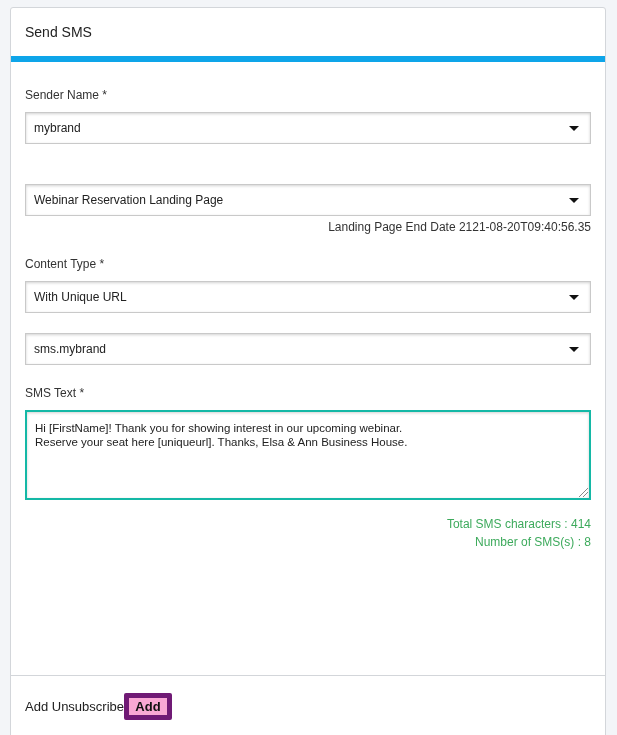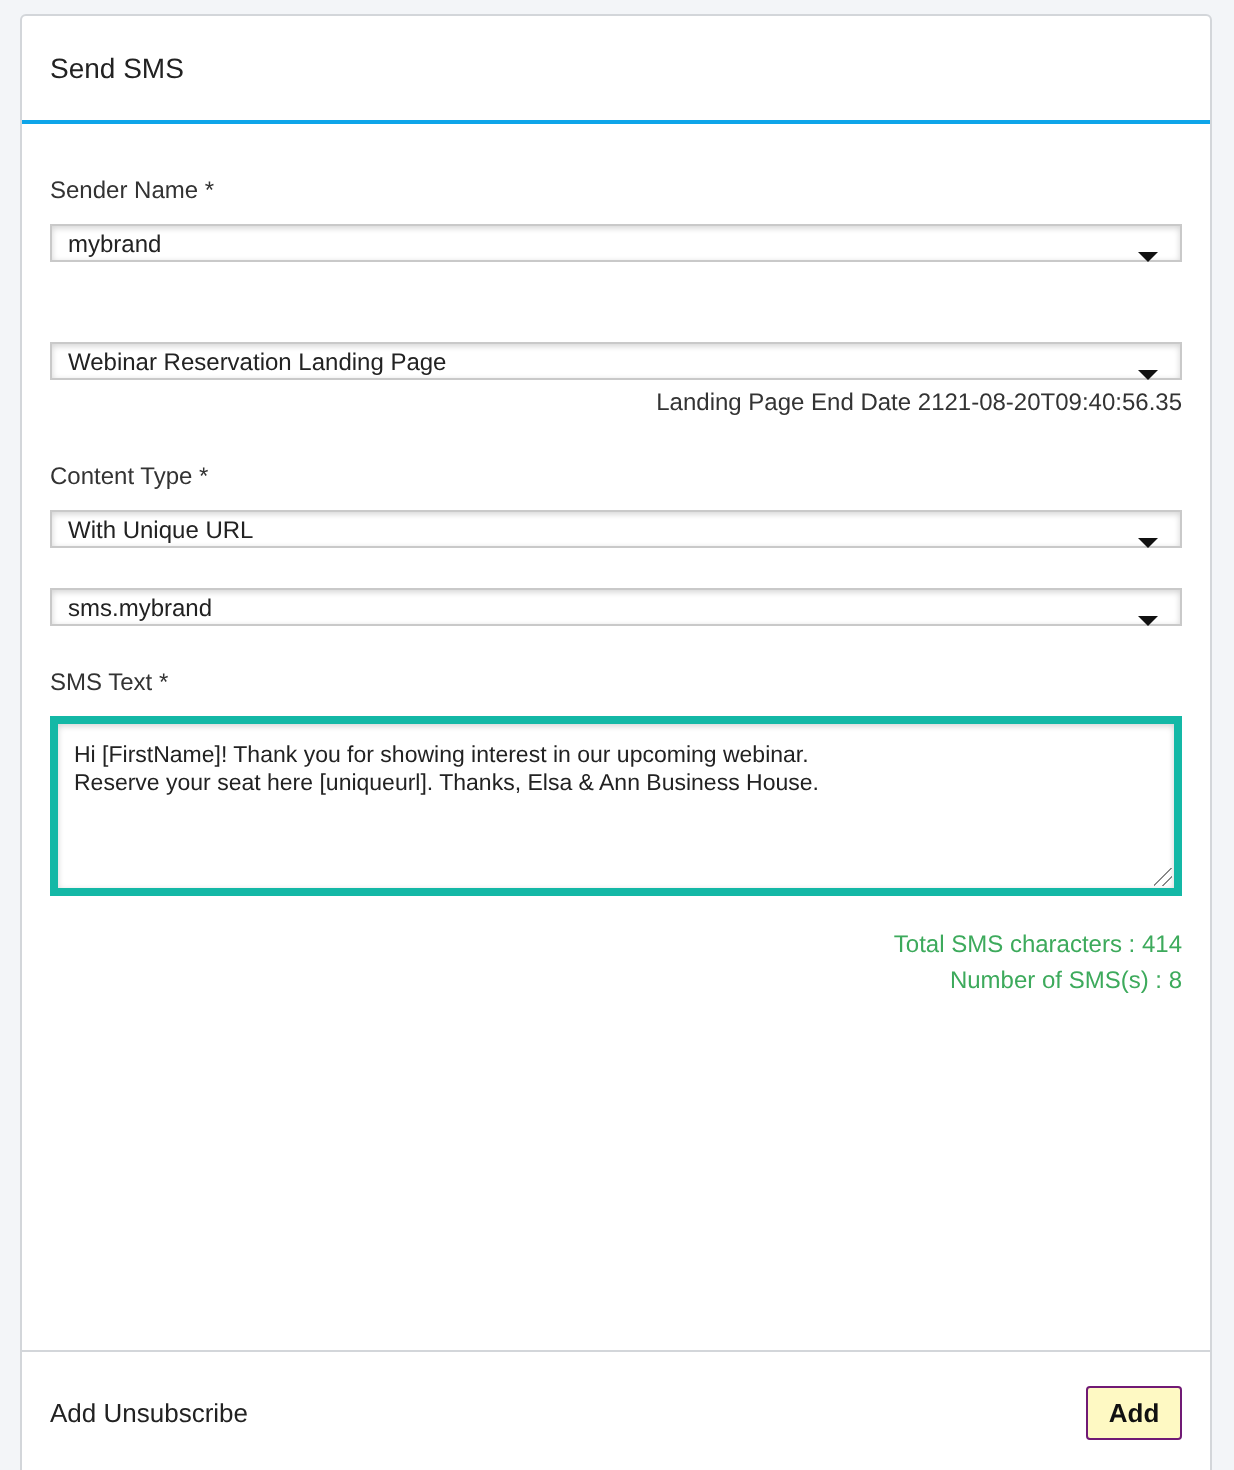--- a/index.html
+++ b/index.html
@@ -12,35 +12,35 @@
     .card {
       position: absolute;
       left: 10px; top: 7px;
       width: 596px; height: 740px;
       background: #ffffff;
       border: 1px solid #d3d6da;
       border-radius: 3px;
     }
     .card-header {
       height: 54px;
-      border-bottom: 2px solid #0ea5e9;
+      border-bottom: 6px solid #0ea5e9;
       padding: 0 14px;
       display: flex; align-items: center;
       font-size: 14px; color: #222;
     }
     .card-body { padding: 25px 14px 0 14px; }
     .field { margin-bottom: 0; }
     .field-label {
       font-size: 12px; color: #333;
       height: 16px; line-height: 16px;
       margin-bottom: 9px;
     }
     .select {
       position: relative;
-      width: 566px; height: 19px;
+      width: 566px; height: 32px;
       border: 1px solid #c9c9c9;
       box-shadow: inset 0 1px 3px rgba(0,0,0,0.18);
       background: #fff;
       display: flex; align-items: center;
       padding: 4px 8px;
       font-size: 12px; color: #222;
       cursor: pointer;
     }
     .caret {
       position: absolute; right: 11px; top: 13px;
@@ -51,21 +51,21 @@
     }
     .gap-a { height: 20px; }
     .hint {
       width: 566px; text-align: right;
       font-size: 12px; color: #333;
       margin-top: 3px; height: 16px; line-height: 16px;
     }
     .gap-b { height: 21px; }
     .textarea {
       width: 566px; height: 90px;
-      border: 4px solid #14b8a6;
+      border: 2px solid #14b8a6;
       box-shadow: inset 0 1px 3px rgba(0,0,0,0.18);
       padding: 9px 8px;
       font-size: 11.5px; line-height: 14px; color: #222;
       position: relative;
       white-space: pre-wrap;
     }
     .resize-grip {
       position: absolute; right: 1px; bottom: 1px;
       width: 9px; height: 9px;
       background: linear-gradient(135deg, transparent 0 45%, #888 45% 52%, transparent 52% 70%, #888 70% 77%, transparent 77%);
@@ -75,27 +75,27 @@
       font-size: 12px; color: #3daa5c;
       margin-top: 15px; line-height: 18px;
     }
     .divider {
       position: absolute; left: 0; right: 0; top: 667px;
       border-top: 1px solid #d3d6da;
     }
     .unsub-row {
       position: absolute; left: 14px; right: 14px; top: 684px;
       height: 28px;
-      display: flex; align-items: center; justify-content: space-between;
+      display: flex; align-items: center; justify-content: flex-start;
     }
     .unsub-label { font-size: 13px; color: #222; }
     .btn-add {
       height: 27px; width: 48px;
-      border: 1px solid #701a75; border-radius: 2px;
-      background: #fef9c3;
+      border: 5px solid #701a75; border-radius: 2px;
+      background: #f9a8d4;
       font-size: 13px; font-weight: bold; color: #111;
       font-family: "Liberation Sans", sans-serif;
       cursor: pointer;
     }
   </style>
 </head>
 <body>
 
 <div class="card">
   <div class="card-header">

